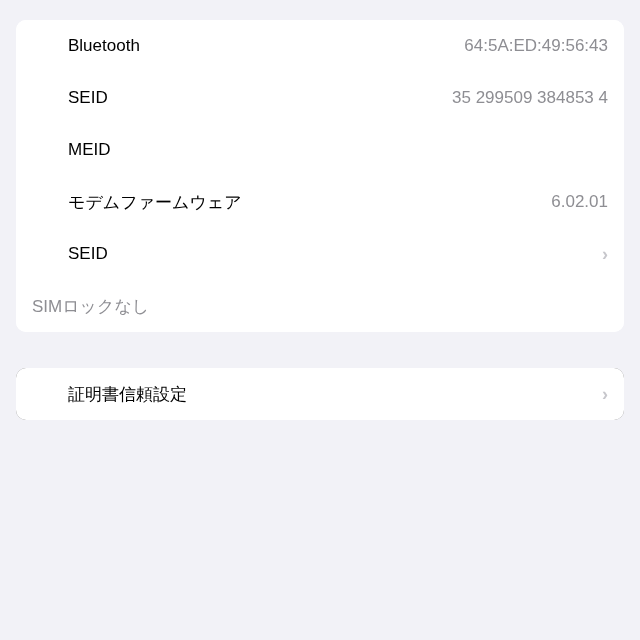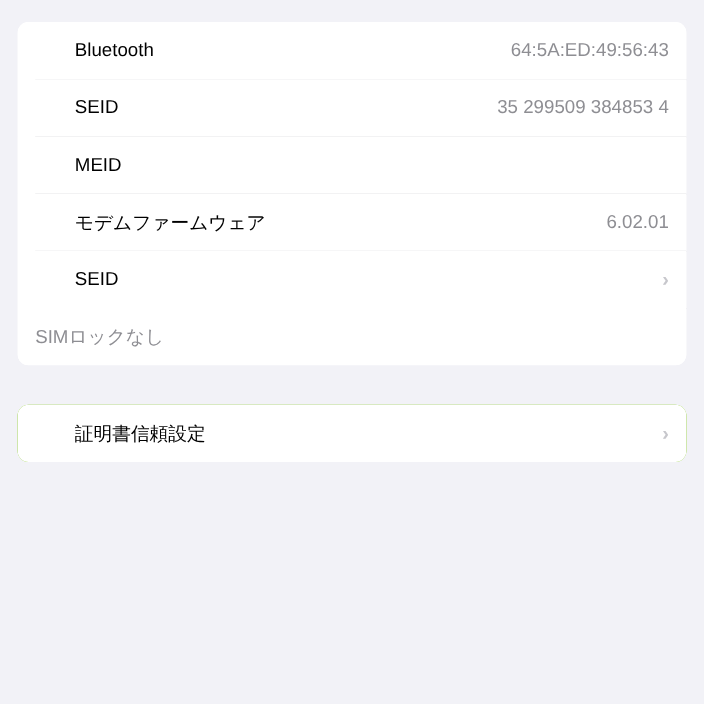--- a/index.html
+++ b/index.html
@@ -68,21 +68,21 @@
       font-size: 18px;
       font-weight: 600;
       line-height: 1;
     }
 
     .spacer {
       height: 36px;
     }
 
     .settings-group-bottom {
-      background: #84cc16;
+      background: #737373;
       border-radius: 10px;
       margin: 0 16px;
       overflow: hidden;
     }
   </style>
 </head>
 <body>
 
 <div>
   <div class="settings-group">

